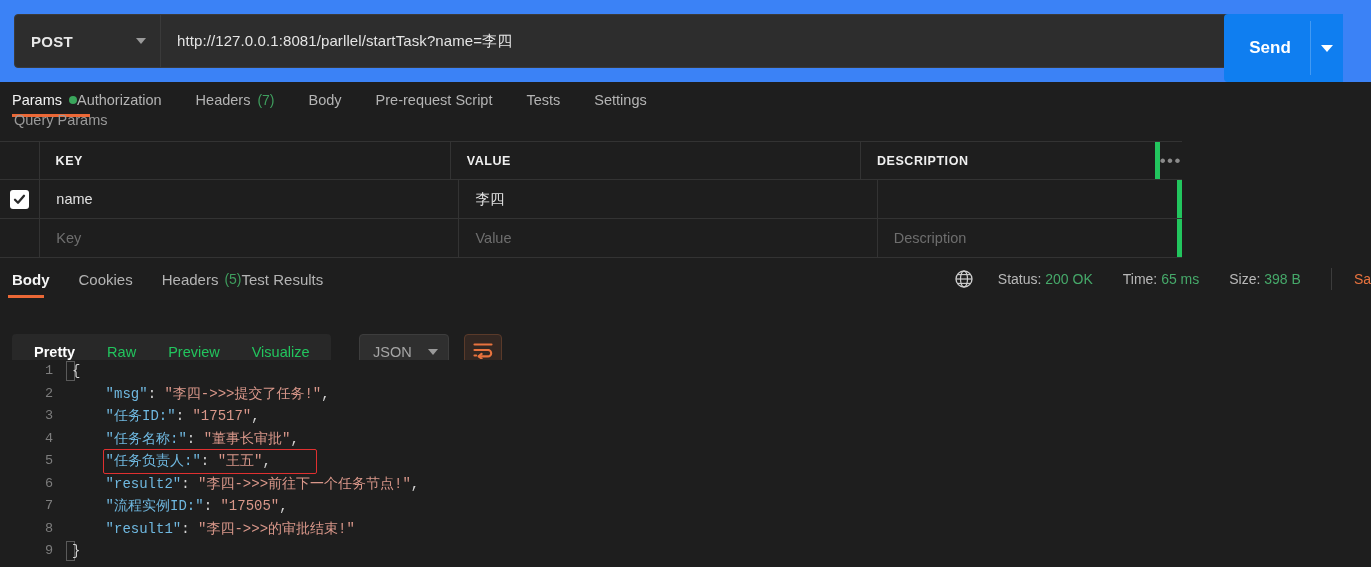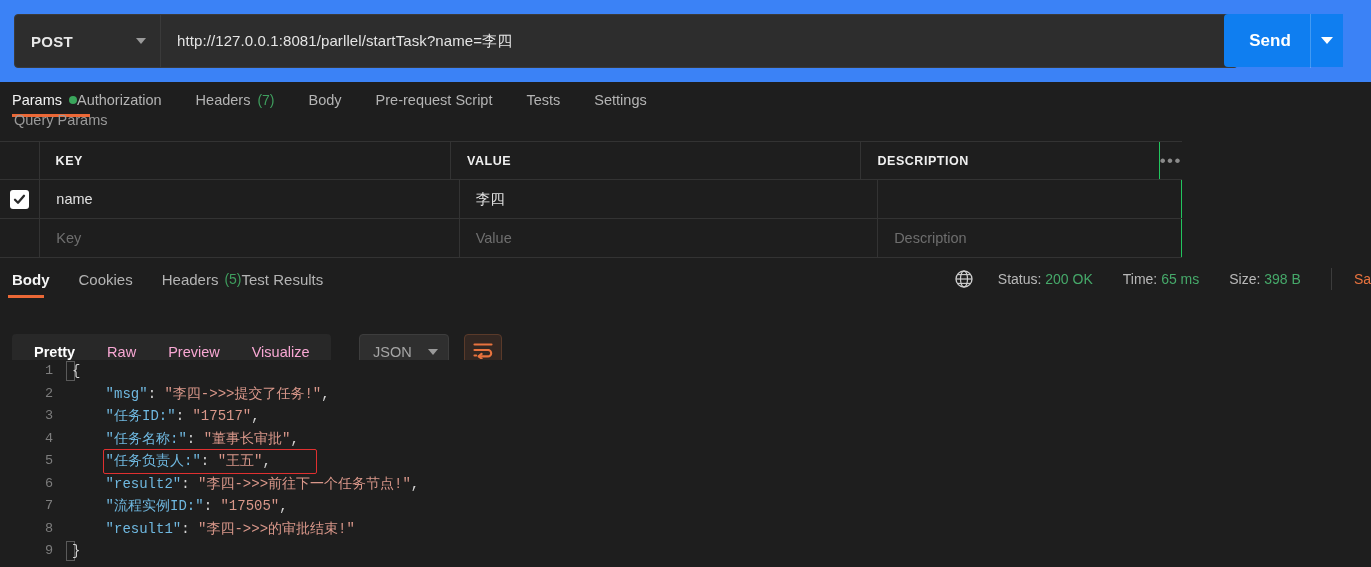--- a/index.html
+++ b/index.html
@@ -23,21 +23,21 @@
     padding: 0 14px 0 16px; border-right: 1px solid #3a3a3a; cursor: pointer;
   }
   .method-sel .m-label { color: #e8e8e8; font-size: 15px; font-weight: bold; letter-spacing: .3px; }
   .caret-dn { width: 0; height: 0; border-left: 5px solid transparent; border-right: 5px solid transparent;
     border-top: 6px solid #9a9a9a; }
   .url-input {
     flex: 1; display: flex; align-items: center; padding: 0 16px;
     color: #e4e4e4; font-size: 15px; letter-spacing: .1px; white-space: nowrap; overflow: hidden;
   }
   .send-btn {
-    position: absolute; left: 1224px; top: 14px; width: 119px; height: 53px;
+    position: absolute; left: 1224px; top: 14px; width: 119px; height: 68px;
     background: #0f7ef0; border-radius: 4px 0 0 4px; display: flex; align-items: center;
     cursor: pointer;
   }
   .send-btn .s-label {
     flex: 1; text-align: center; color: #ffffff; font-size: 17px; font-weight: bold;
     padding-left: 6px;
   }
   .send-split { width: 1px; height: 54px; background: rgba(255,255,255,.22); }
   .send-caret-wrap { width: 32px; display: flex; align-items: center; justify-content: center; }
   .send-caret { width: 0; height: 0; border-left: 6px solid transparent; border-right: 6px solid transparent;
@@ -59,21 +59,21 @@
   .pt-row { display: flex; height: 39px; border-top: 1px solid #333333; border-bottom: 1px solid #333333; }
   .pt-row.head { height: 39px; border-bottom: 1px solid #333333; border-top: 1px solid #333333; }
   .pt-row + .pt-row { border-top: none; }
   .pt-chk { width: 46px; display: flex; align-items: center; justify-content: center;
     border-right: 1px solid #333333; }
   .pt-key { width: 477px; display: flex; align-items: center; padding-left: 16px;
     border-right: 1px solid #333333; }
   .pt-val { width: 476px; display: flex; align-items: center; padding-left: 16px;
     border-right: 1px solid #333333; }
   .pt-desc { width: 345px; display: flex; align-items: center; padding-left: 16px;
-    border-right: 1px solid #22c55e; }
+    border-right: 5px solid #22c55e; }
   .pt-more { flex: 1; display: flex; align-items: center; justify-content: center; }
   .th { color: #efefef; font-size: 12.5px; font-weight: bold; letter-spacing: .55px; }
   .td { color: #e0e0e0; font-size: 14.5px; }
   .td.ph { color: #6e6e6e; }
   .chk {
     width: 19px; height: 19px; border-radius: 3px; background: #ffffff;
     display: flex; align-items: center; justify-content: center; cursor: pointer;
   }
   .chk svg { display: block; }
   .dots { color: #8a8a8a; font-size: 17px; letter-spacing: 1.5px; line-height: 1; }
@@ -92,21 +92,21 @@
   .stat b { color: #46a96a; font-weight: normal; }
   .vdiv { width: 1px; height: 22px; background: #3c3c3c; margin-right: 12px; }
   .save-resp { color: #e9733e; font-size: 14px; white-space: nowrap; }
 
   
   .view-toolbar { position: absolute; left: 0; top: 324px; width: 1371px; height: 54px; }
   .seg {
     position: absolute; left: 12px; top: 10px; height: 36px; background: #282828;
     border-radius: 4px; display: flex; align-items: center; padding: 0 6px;
   }
-  .seg-item { padding: 0 16px; color: #f9a8d4; font-size: 14.5px; line-height: 36px; cursor: pointer; }
+  .seg-item { padding: 0 16px; color: #22c55e; font-size: 14.5px; line-height: 36px; cursor: pointer; }
   .seg-item.active { color: #ffffff; font-weight: bold; }
   .fmt-sel {
     position: absolute; left: 359px; top: 10px; width: 90px; height: 36px;
     background: #2f2f2f; border: 1px solid #3d3d3d; border-radius: 4px;
     display: flex; align-items: center; justify-content: space-between; padding: 0 10px 0 13px; cursor: pointer;
   }
   .fmt-sel .f-label { color: #a6a6a6; font-size: 14.5px; }
   .wrap-btn {
     position: absolute; left: 464px; top: 10px; width: 38px; height: 36px;
     background: #332722; border: 1px solid #5a3a2a; border-radius: 4px;

